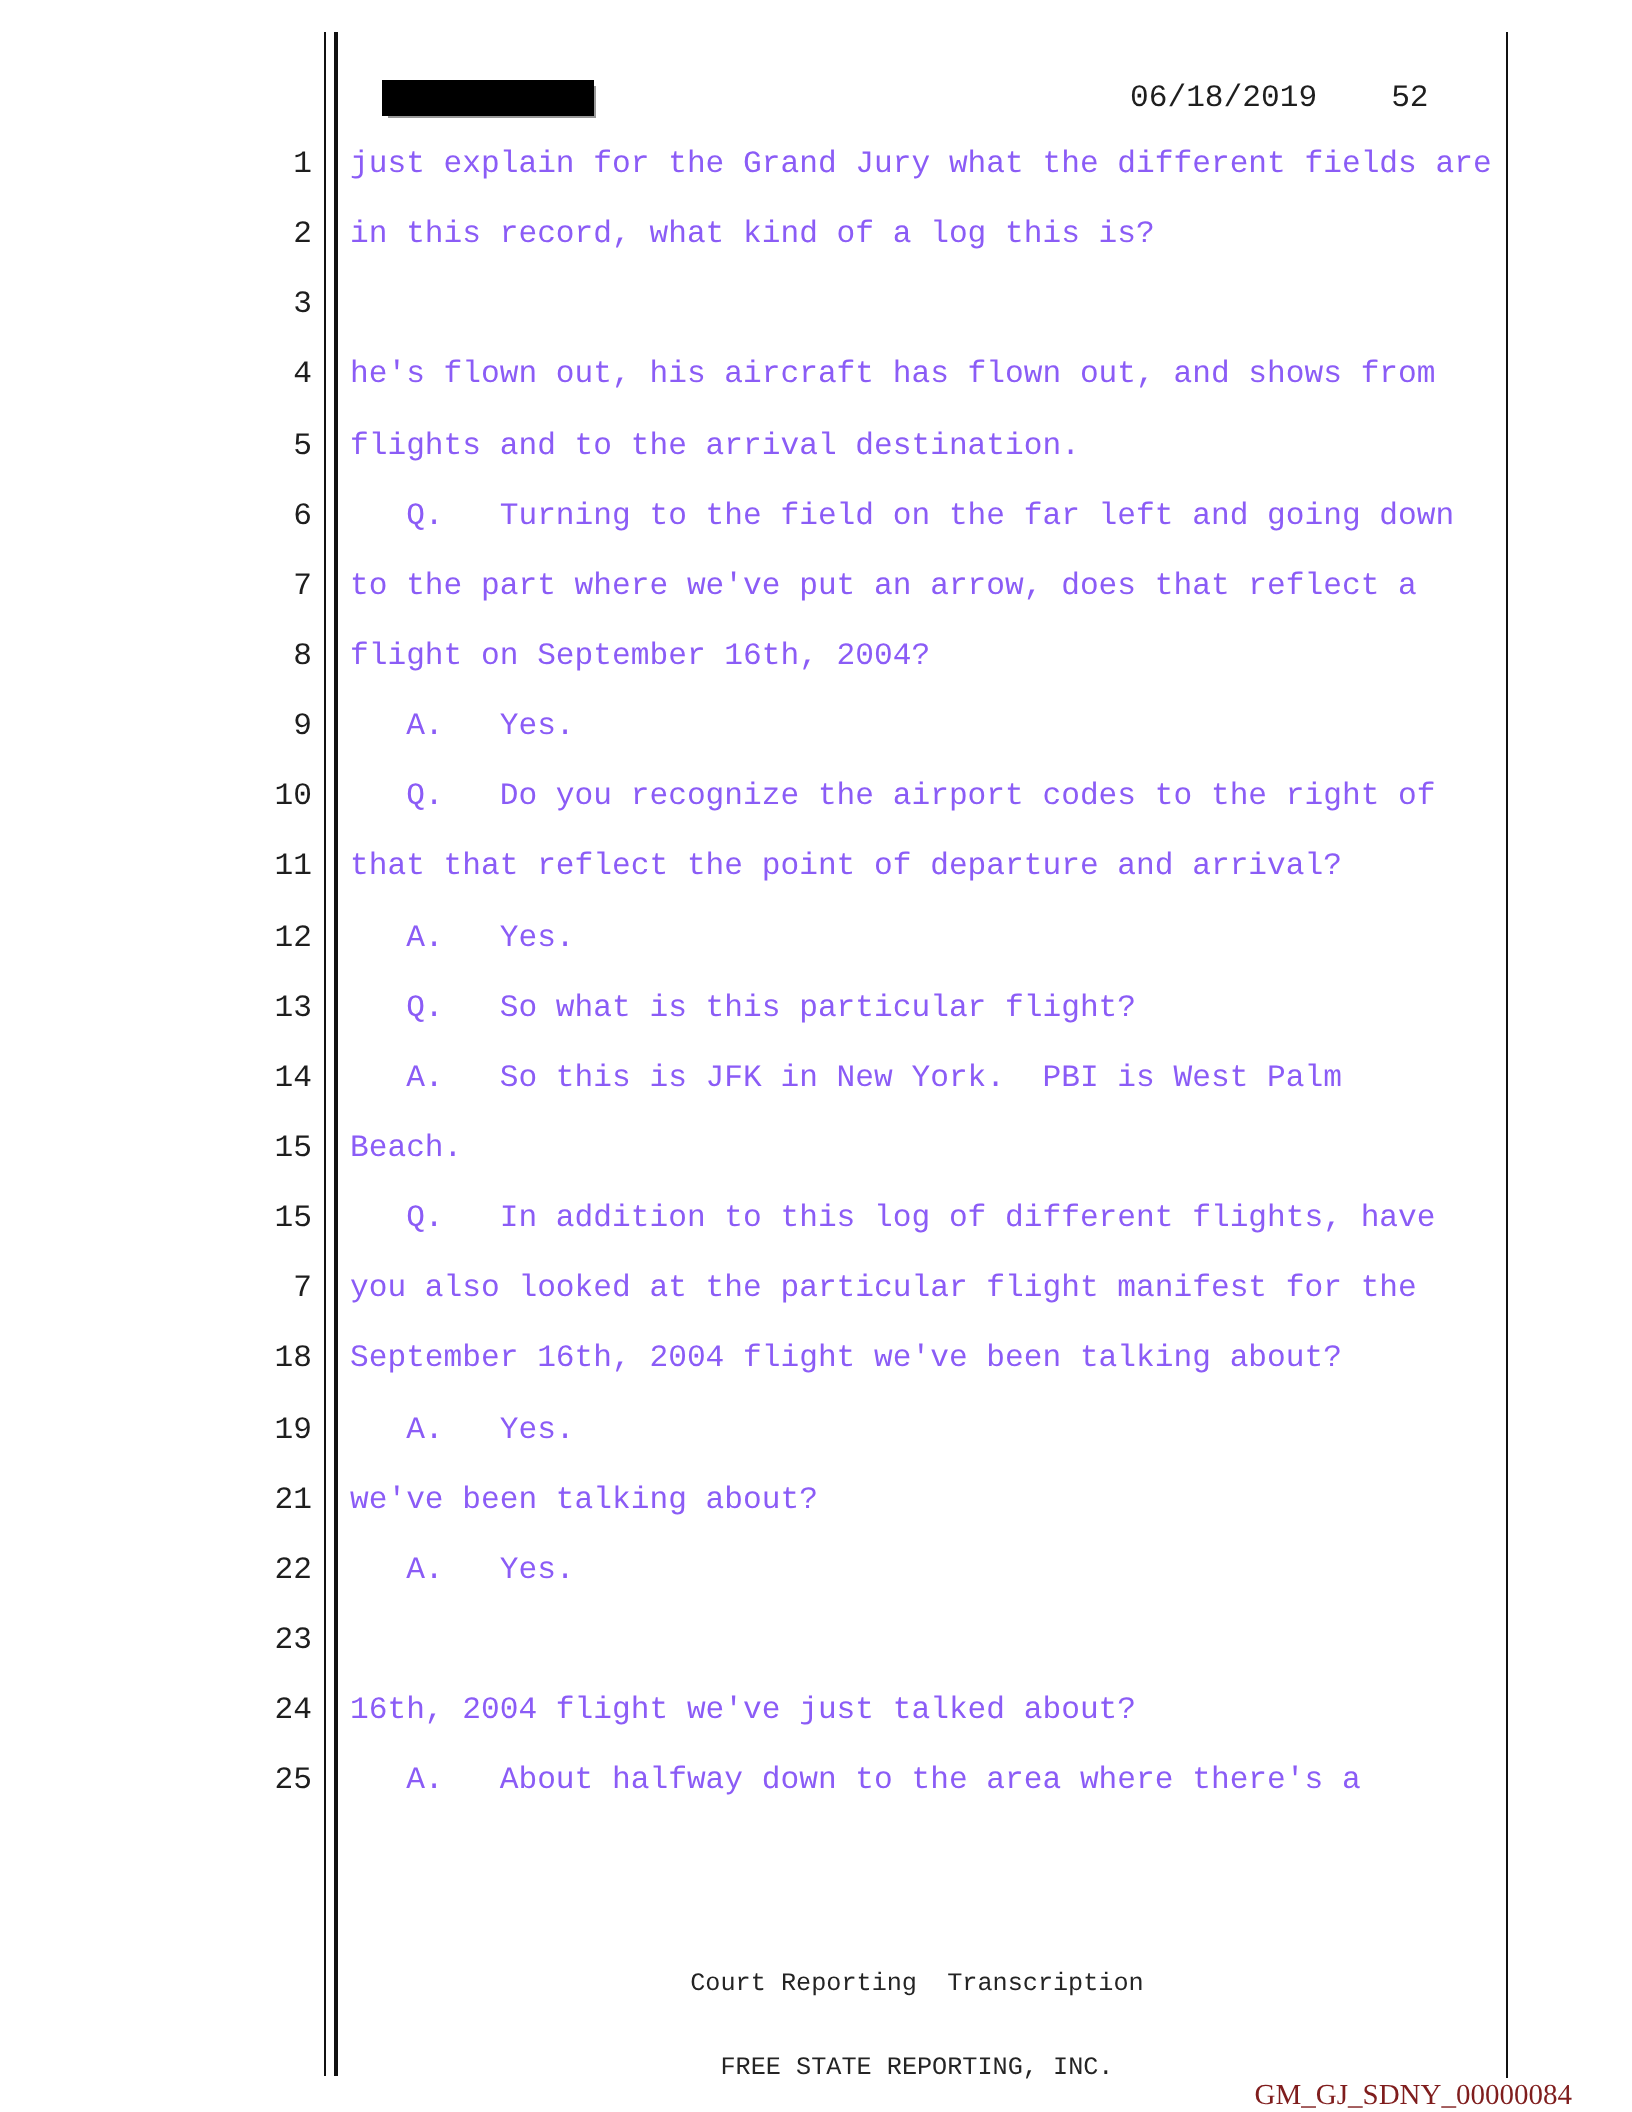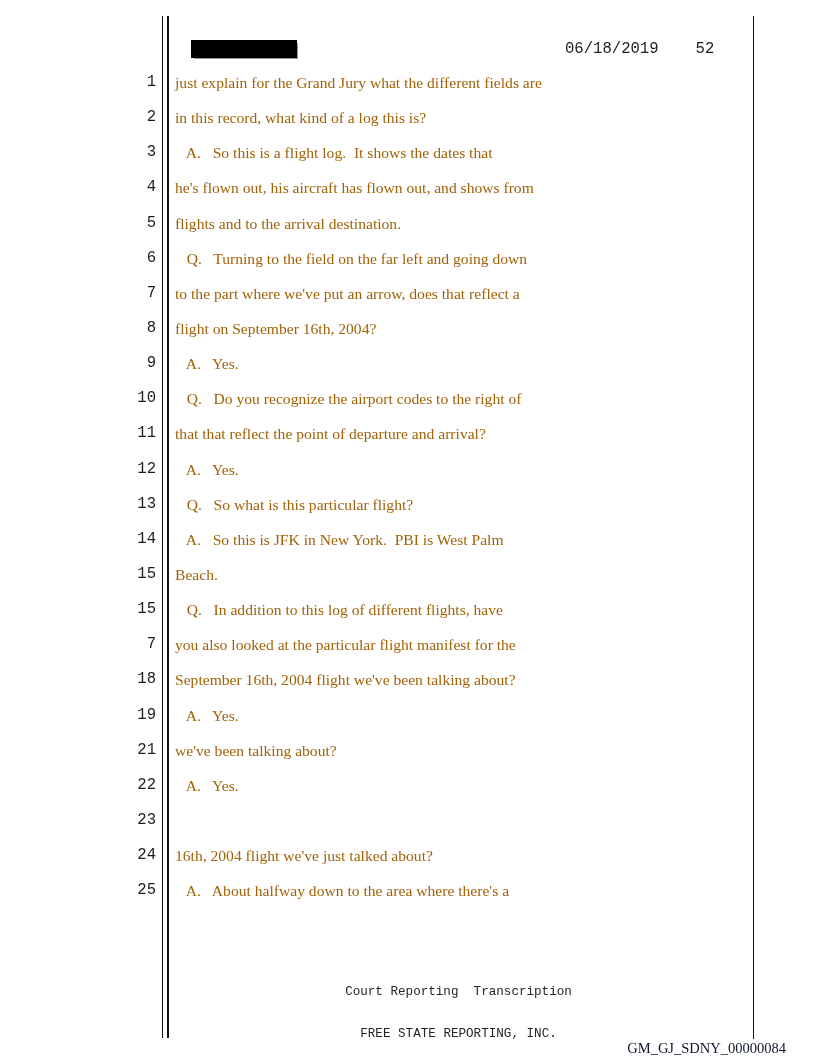--- a/index.html
+++ b/index.html
@@ -69,22 +69,21 @@
     top: 0;
     width: 156px;
     text-align: right;
     color: #1e1e1e;
   }
   .row .txt {
     position: absolute;
     left: 175px;
     top: 0;
     white-space: pre;
-    color: #a16207;
-    font-family: Liberation Serif, serif;
+    color: #8b5cf6;
   }
 
   
   .footer {
     position: absolute;
     left: 175px;
     top: 941px;
     width: 567px;
     text-align: center;
     font-size: 12.6px;
@@ -94,21 +93,21 @@
   }
   .footer div { height: 14px; }
 
   
   .bates {
     position: absolute;
     top: 1024px;
     right: 30px;
     font-family: "Liberation Serif", "DejaVu Serif", serif;
     font-size: 14.5px;
-    color: #0f172a;
+    color: #7f1d1d;
   }
 </style>
 </head>
 <body>
 
 <div class="page">
 
   <div class="vline vline-left-outer"></div>
   <div class="vline vline-left-inner"></div>
   <div class="vline vline-right"></div>
@@ -124,21 +123,20 @@
       <div class="row">
         <span class="num">1</span>
         <span class="txt">just explain for the Grand Jury what the different fields are</span>
       </div>
       <div class="row">
         <span class="num">2</span>
         <span class="txt">in this record, what kind of a log this is?</span>
       </div>
       <div class="row">
         <span class="num">3</span>
-        <span class="txt">   A.   So this is a flight log.  It shows the dates that</span>
       </div>
       <div class="row">
         <span class="num">4</span>
         <span class="txt">he's flown out, his aircraft has flown out, and shows from</span>
       </div>
       <div class="row">
         <span class="num">5</span>
         <span class="txt">flights and to the arrival destination.</span>
       </div>
       <div class="row">

